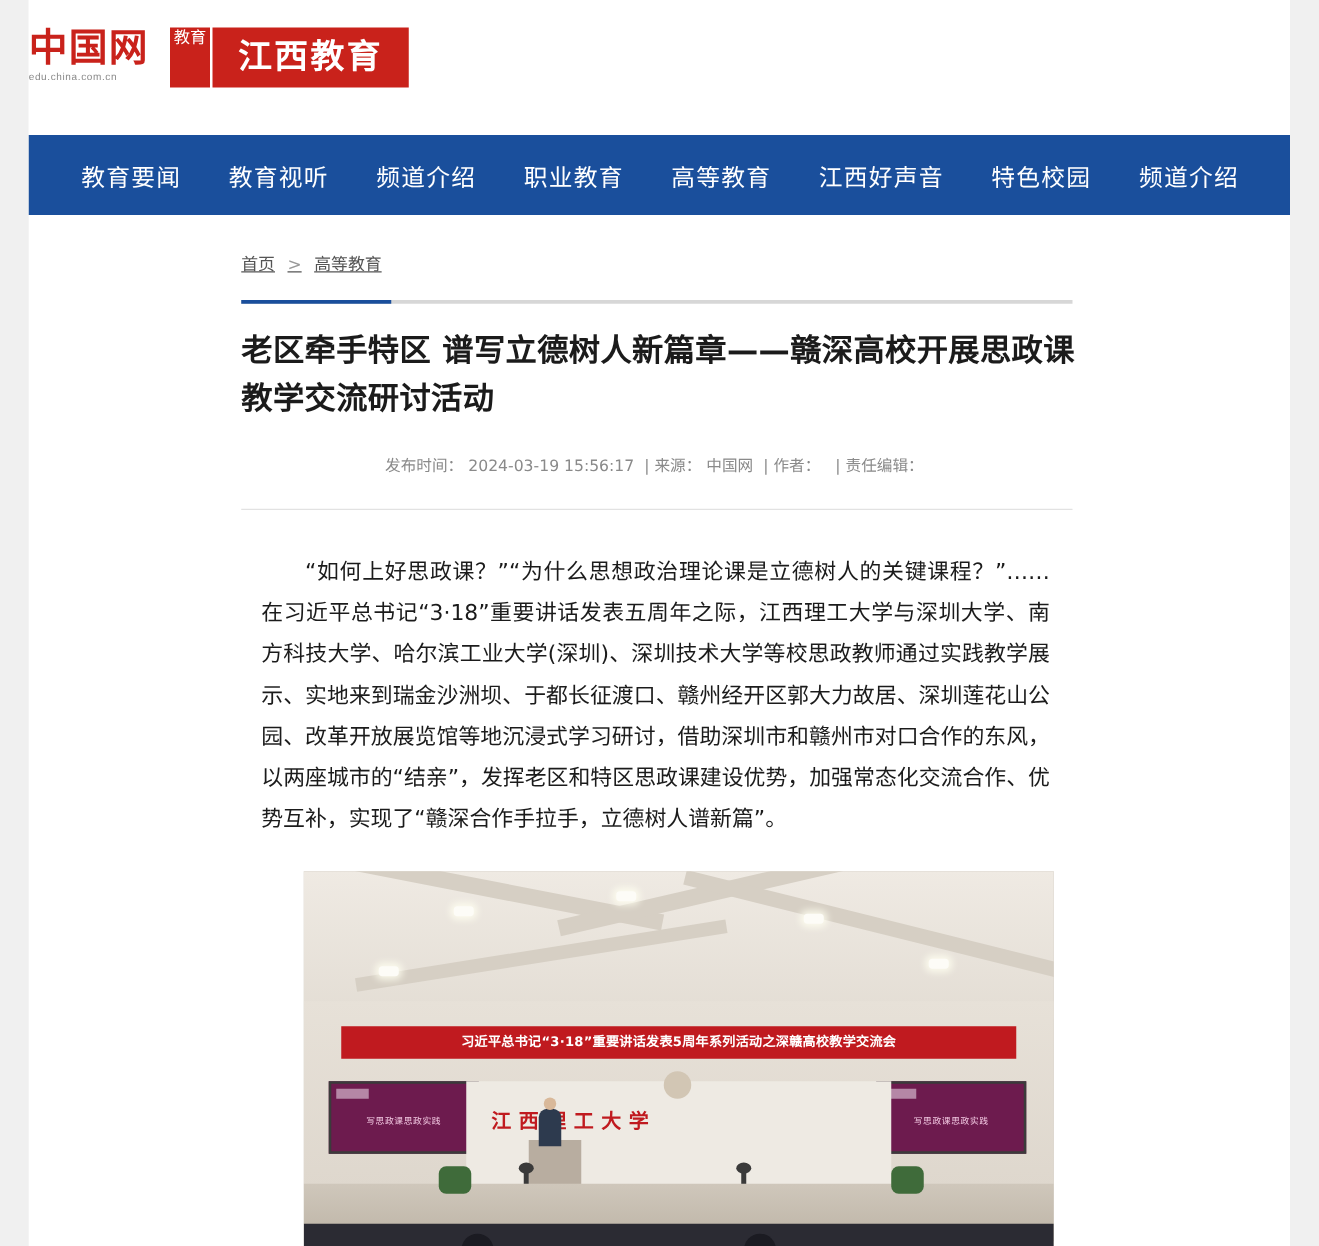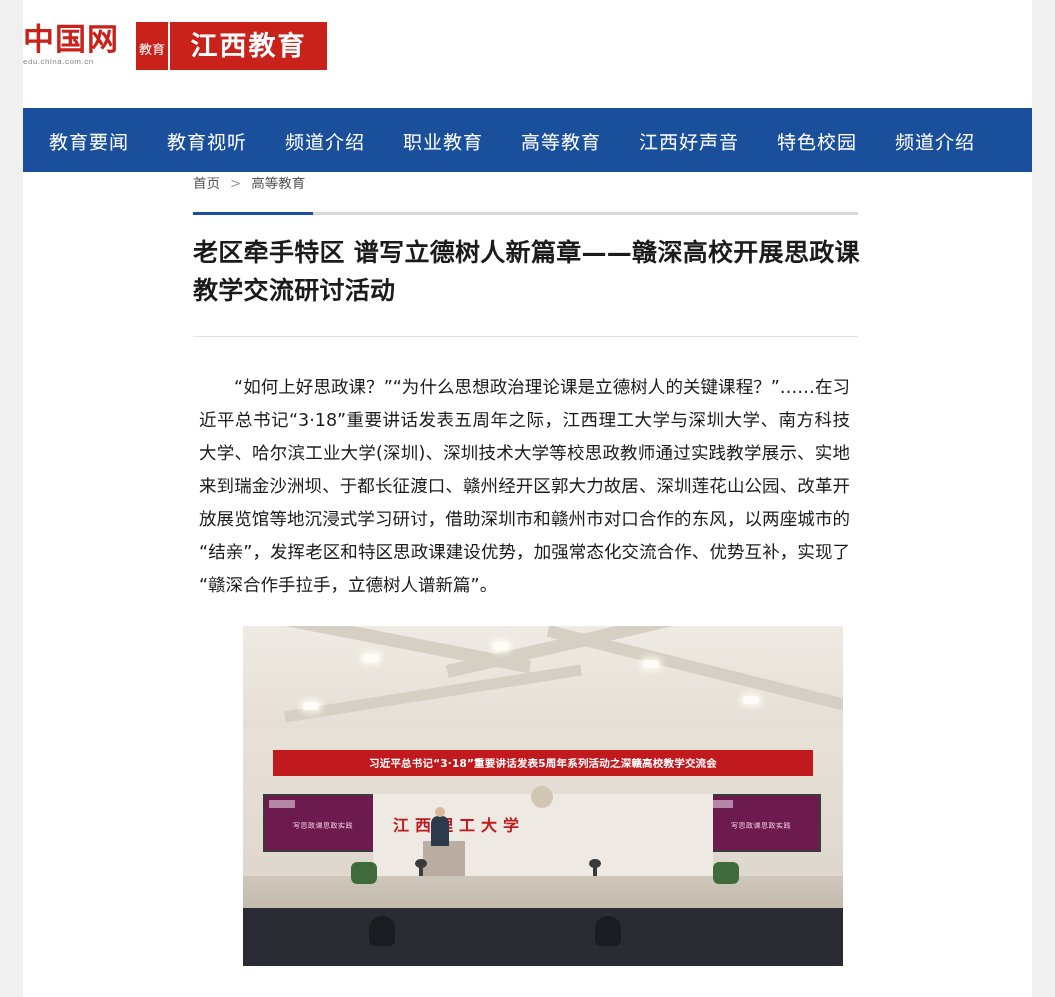--- a/index.html
+++ b/index.html
@@ -56,21 +56,21 @@
     position: absolute;
     left: 113px;
     top: 22px;
     width: 32px;
     height: 48px;
     background: #c9221b;
     color: #fff;
     font-size: 13px;
     line-height: 15px;
     text-align: center;
-    padding-top: 20px;
+    padding-top: 0;
     letter-spacing: 0;
   }
   .logo-jx {
     position: absolute;
     left: 147px;
     top: 22px;
     width: 157px;
     height: 48px;
     background: #c9221b;
     color: #ffffff;
@@ -109,41 +109,43 @@
     font-family: "DejaVu Sans", sans-serif;
     white-space: nowrap;
   }
 
   
   .nav {
     height: 64px;
     background: #1a4f9c;
     display: flex;
     align-items: center;
-    padding-left: 26px;
+    padding-left: 42px;
   }
   .nav-item {
     color: #ffffff;
     font-size: 19px;
     letter-spacing: 1px;
     margin-right: 38px;
     cursor: pointer;
     white-space: nowrap;
     font-family: "DejaVu Sans", sans-serif;
   }
   .nav-item:last-child { margin-right: 0; }
 
   
   .content {
     padding: 0 170px 0 170px;
   }
   .breadcrumb {
+    padding-top: 28px;
     font-size: 13.5px;
     color: #555;
     font-family: "DejaVu Sans", sans-serif;
+    text-decoration: underline;
   }
   .breadcrumb a { color: #555; text-decoration: none; cursor: pointer; }
   .breadcrumb .sep { margin: 0 10px; color: #999; }
 
   .divider-bar {
     margin-top: 20px;
     height: 3px;
     width: 665px;
     background: #d7d7d7;
     position: relative;
@@ -186,21 +188,21 @@
 
   .article-body {
     margin-top: 34px;
     width: 663px;
     font-size: 17.5px;
     line-height: 33px;
     color: #1b1b1b;
     text-align: justify;
     font-family: "DejaVu Sans", sans-serif;
   }
-  .article-body p { margin: 6px; text-indent: 2em; }
+  .article-body p { margin: 16px; text-indent: 2em; }
 
   
   .figure {
     margin-top: 24px;
     width: 600px;
     margin-left: 50px;
     position: relative;
   }
   .photo {
     width: 600px;
@@ -320,20 +322,26 @@
     <div class="content">
 
       <div class="breadcrumb">
         <a>首页</a><span class="sep">&gt;</span><a>高等教育</a>
       </div>
 
       <div class="divider-bar"></div>
 
       <h1 class="article-title">老区牵手特区 谱写立德树人新篇章——赣深高校开展思政课教学交流研讨活动</h1>
 
+      <div class="article-meta">
+        <span>发布时间：</span><span>2024-03-19 15:56:17</span>
+        <span>| 来源：</span><span>中国网</span>
+        <span>| 作者：</span><span></span>
+        <span>| 责任编辑：</span><span></span>
+      </div>
 
       <div class="meta-rule"></div>
 
       <div class="article-body">
         <p>“如何上好思政课？”“为什么思想政治理论课是立德树人的关键课程？”……在习近平总书记“3·18”重要讲话发表五周年之际，江西理工大学与深圳大学、南方科技大学、哈尔滨工业大学(深圳)、深圳技术大学等校思政教师通过实践教学展示、实地来到瑞金沙洲坝、于都长征渡口、赣州经开区郭大力故居、深圳莲花山公园、改革开放展览馆等地沉浸式学习研讨，借助深圳市和赣州市对口合作的东风，以两座城市的“结亲”，发挥老区和特区思政课建设优势，加强常态化交流合作、优势互补，实现了“赣深合作手拉手，立德树人谱新篇”。</p>
       </div>
 
       <figure class="figure">
         <div class="photo">
           <div class="ph-ceiling"></div>

